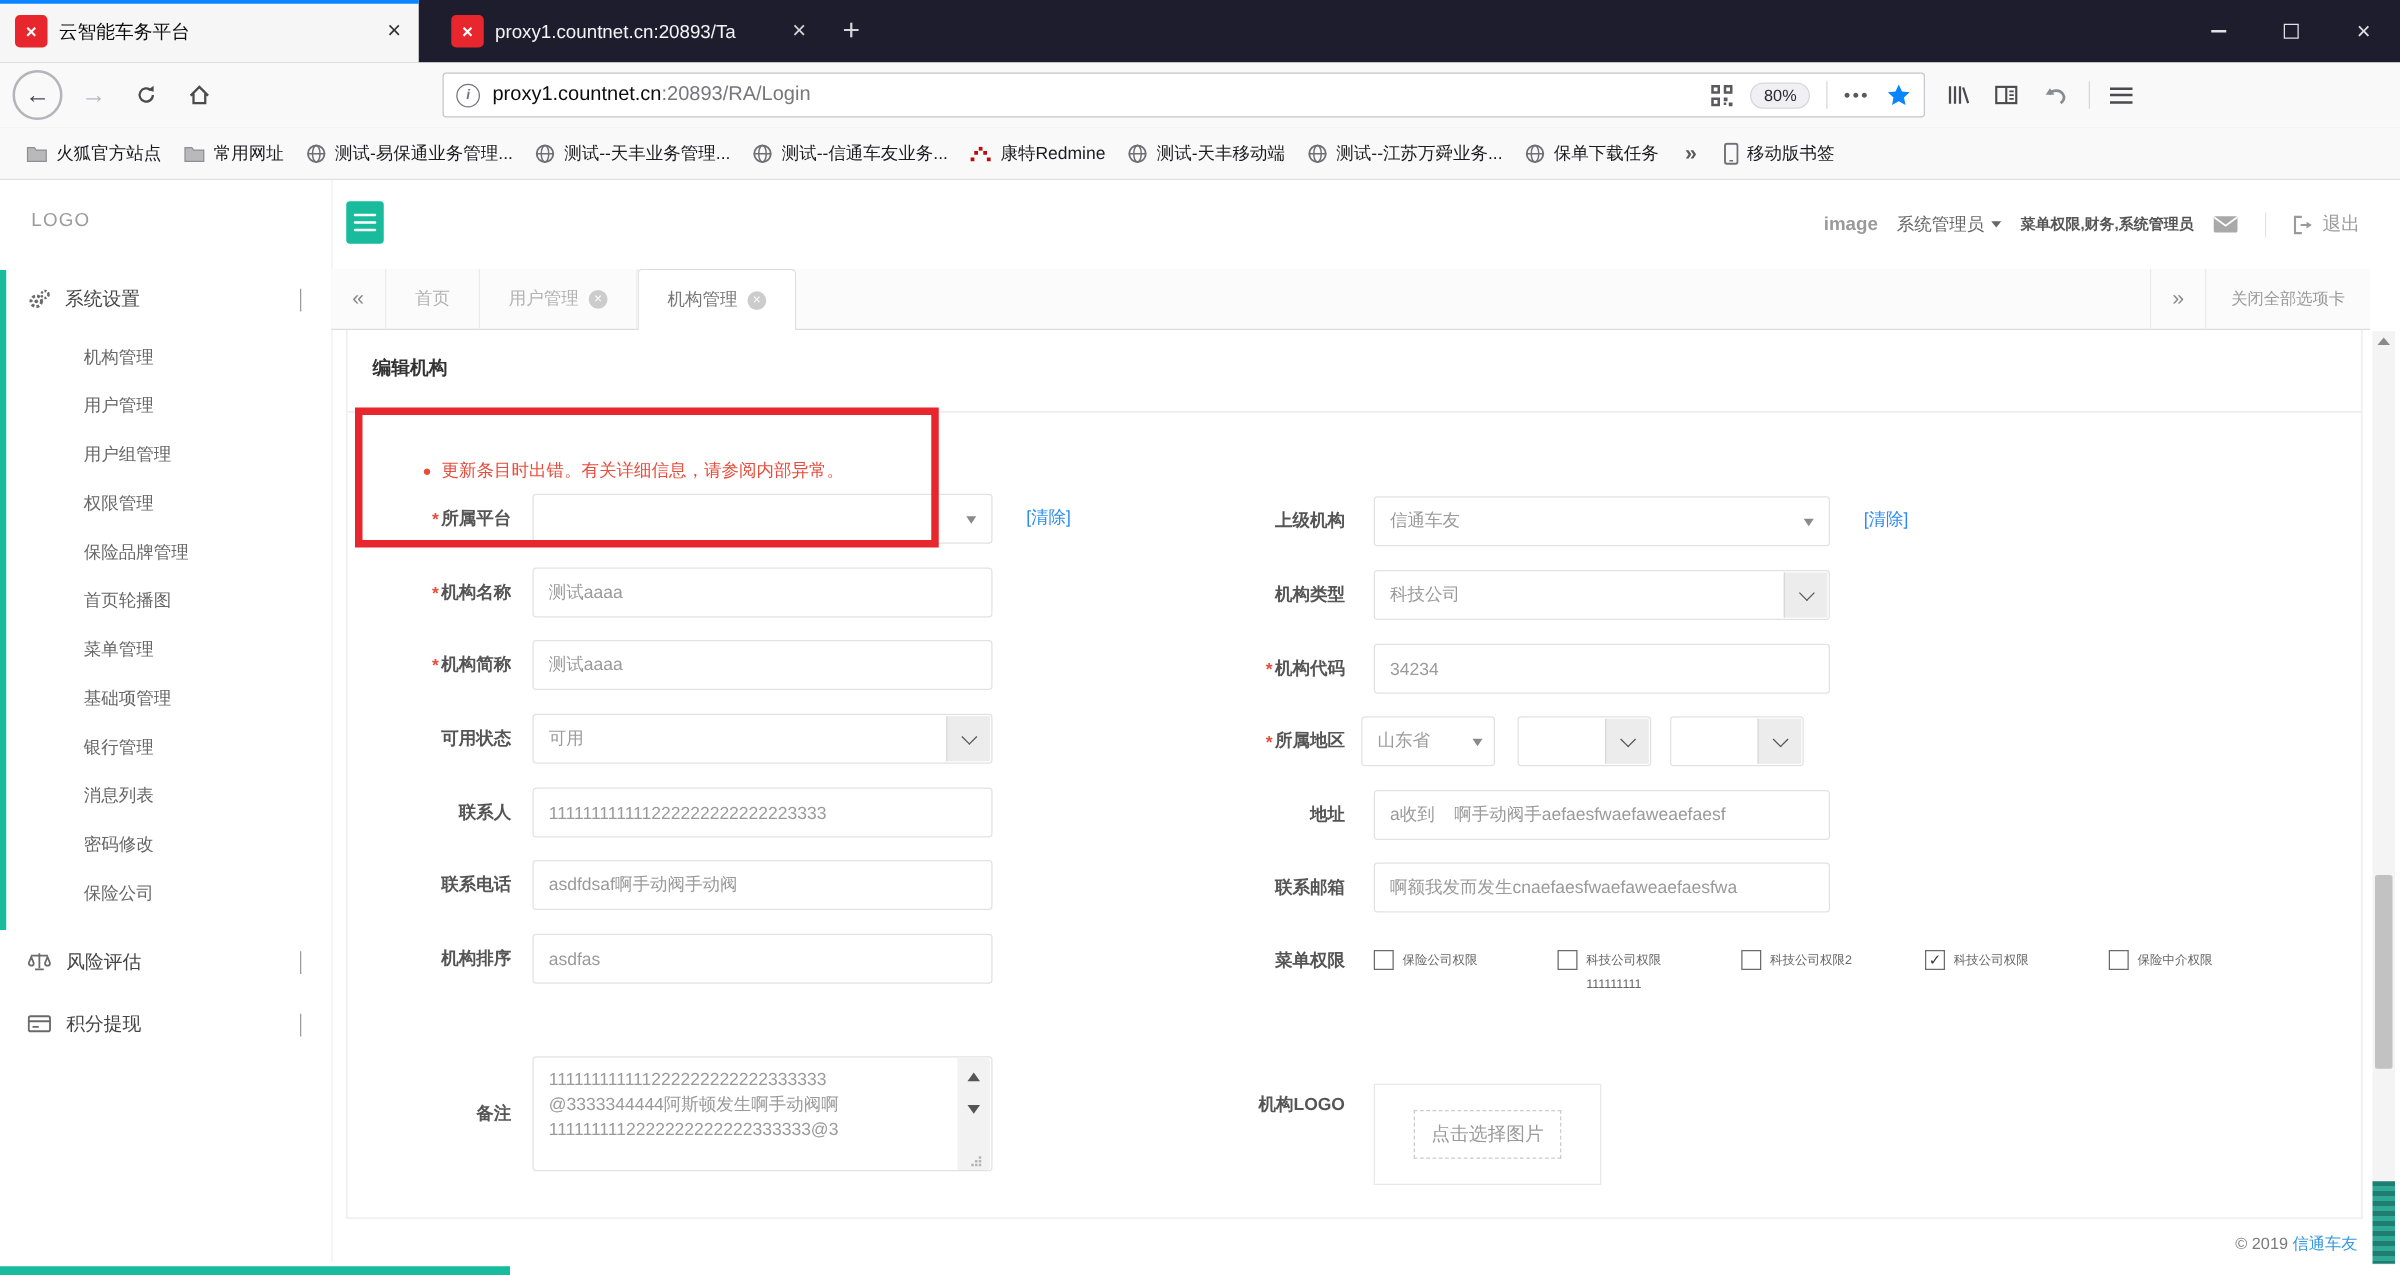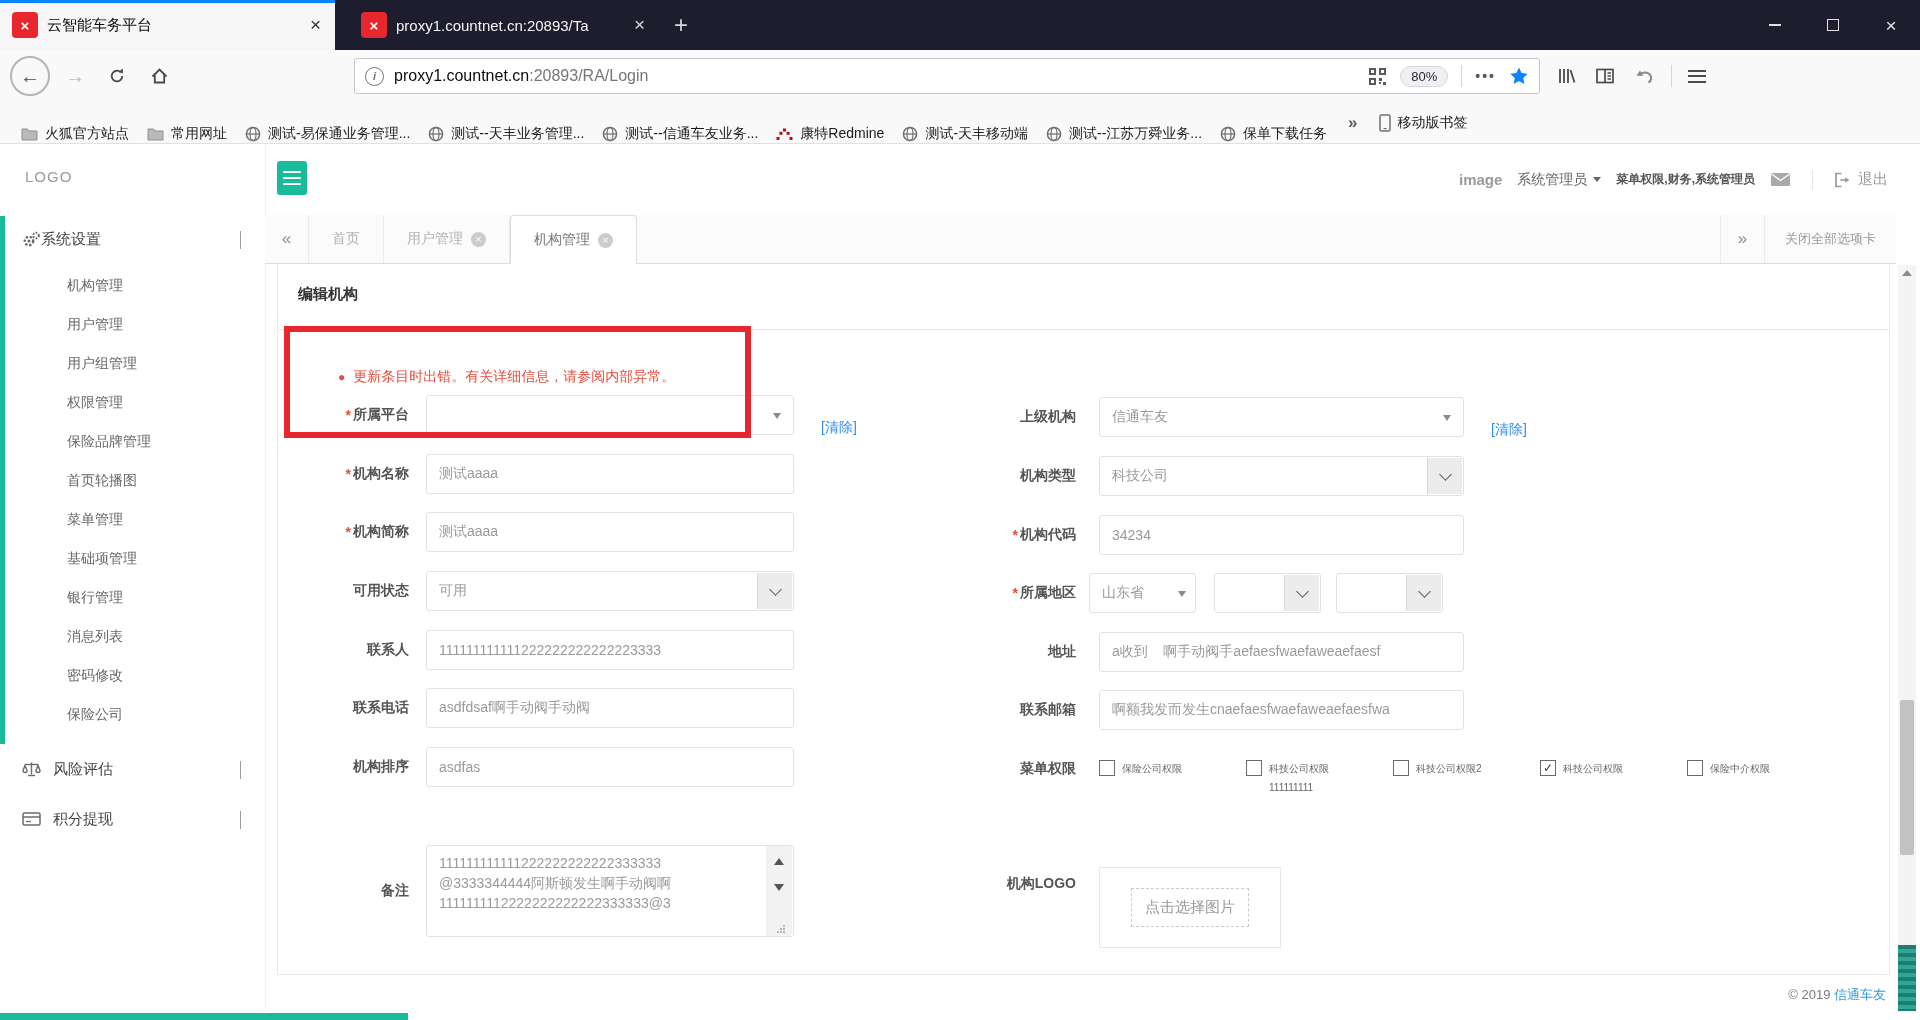--- a/index.html
+++ b/index.html
@@ -36,36 +36,36 @@
   .zoom-pill{background:#f0f0f4;border:1px solid #d7d7db;border-radius:11px;padding:2px 10px;font-size:13px;color:#2a2a2e;}
   .vsep{width:1px;height:22px;background:#d7d7db;}
   .dots{color:#5a5a5e;font-size:14px;letter-spacing:2px;font-weight:bold;}
   .nav-right{display:flex;align-items:center;gap:19px;margin-left:16px;}
   .nav-right .vsep{margin:0 -3px;}
   .hamb{width:18px;height:13px;display:flex;flex-direction:column;justify-content:space-between;margin-right:14px;}
   .hamb i{height:2px;background:#4a4a4f;}
 
   
   .bmbar{position:absolute;top:102px;left:0;right:0;height:42px;background:#f9f9fa;border-bottom:1px solid #e1e1e3;display:flex;align-items:center;padding-left:12px;box-sizing:border-box;}
-  .bm-list{display:flex;align-items:flex-end;height:100%;}
+  .bm-list{display:flex;align-items:center;height:100%;}
   .bm-item{display:flex;align-items:center;gap:7px;padding:0 9px;font-size:14px;color:#1b1b1d;white-space:nowrap;}
   .bm-item .ic{display:none;}
   .bm-item.t-folder .ic-folder{display:block;}
   .bm-item.t-globe .ic-globe{display:block;}
   .bm-item.t-redmine .ic-redmine{display:block;}
   .bm-more{font-size:17px;color:#5a5a5e;padding:0 12px;font-weight:bold;}
   .bm-mobile{display:flex;align-items:center;gap:7px;padding:0 9px;font-size:14px;color:#1b1b1d;white-space:nowrap;}
 
   
   .app{position:absolute;top:144px;left:0;right:0;bottom:0;background:#fff;}
   .sidebar{position:absolute;top:0;left:0;width:265px;bottom:10px;background:#fff;border-right:1px solid #f0f0f0;}
   .logo{position:absolute;top:24px;left:25px;font-size:15px;color:#9b9b9b;letter-spacing:1px;}
   .menu{position:absolute;top:72px;left:0;right:0;}
   .menu-group{border-left:5px solid #18bc9c;}
-  .menu-head{height:46px;display:flex;align-items:center;padding-left:17px;font-size:15px;color:#454545;}
+  .menu-head{height:46px;display:flex;align-items:center;gap:11px;padding-left:17px;font-size:15px;color:#454545;}
   .menu-head .chev{margin-left:auto;margin-right:24px;}
   .chev-d{width:8px;height:8px;border-right:1.6px solid #9b9b9b;border-bottom:1.6px solid #9b9b9b;transform:rotate(45deg);margin-top:-4px;}
   .chev-r{width:8px;height:8px;border-right:1.6px solid #9b9b9b;border-bottom:1.6px solid #9b9b9b;transform:rotate(-45deg);}
   .menu-sub{padding:4px 0 10px;}
   .sub-item{height:39px;line-height:39px;padding-left:62px;font-size:14px;color:#676767;}
   .menu-item{height:50px;display:flex;align-items:center;gap:12px;padding-left:22px;font-size:15px;color:#454545;}
   .menu-item .chev{margin-left:auto;margin-right:24px;}
   .menu-item:first-of-type{margin-top:12px;}
 
   
@@ -103,21 +103,21 @@
   .flabel{position:absolute;top:0;height:40px;display:flex;align-items:center;justify-content:flex-end;font-size:14px;font-weight:bold;color:#555;white-space:nowrap;}
   .flabel.l{left:0;width:131px;}
   .flabel.r{left:610px;width:188px;}
   .req::before{content:"*";color:#e74c3c;margin-right:2px;}
   .tinput{position:absolute;top:0;height:40px;box-sizing:border-box;border:1px solid #e2e2e2;border-radius:3px;background:#fff;display:flex;align-items:center;padding:0 12px;font-size:14px;color:#9a9a9a;white-space:nowrap;overflow:hidden;}
   .ctl-l{left:148px;width:368px;}
   .ctl-r{left:821px;width:365px;}
   .caret-sm{position:absolute;right:12px;top:17px;width:0;height:0;border-left:4.5px solid transparent;border-right:4.5px solid transparent;border-top:6px solid #8a8a8a;}
   .selbtn{position:absolute;right:1px;top:1px;bottom:1px;width:34px;background:#ececec;border-left:1px solid #d8d8d8;display:flex;align-items:center;justify-content:center;}
   .selbtn .chev-d{border-color:#555;margin-top:-3px;}
-  .clear-link{position:absolute;top:10px;font-size:14px;color:#2d8cf0;margin-top:14px;}
+  .clear-link{position:absolute;top:10px;font-size:14px;color:#2d8cf0;}
   .clear-l{left:543px;}
   .clear-r{left:1213px;}
 
   .cbgroup{position:absolute;left:821px;top:4px;display:flex;}
   .cb{width:147px;display:flex;gap:7px;align-items:flex-start;}
   .cb .box{flex:0 0 auto;width:16px;height:16px;box-sizing:border-box;border:1px solid #6b6b6b;background:#fff;display:flex;align-items:center;justify-content:center;font-size:12px;color:#333;margin-top:1px;}
   .cb .box::after{content:"";}
   .cb.checked .box::after{content:"✓";}
   .cb .cb-label{width:80px;font-size:10px;color:#666;line-height:19px;}
 

